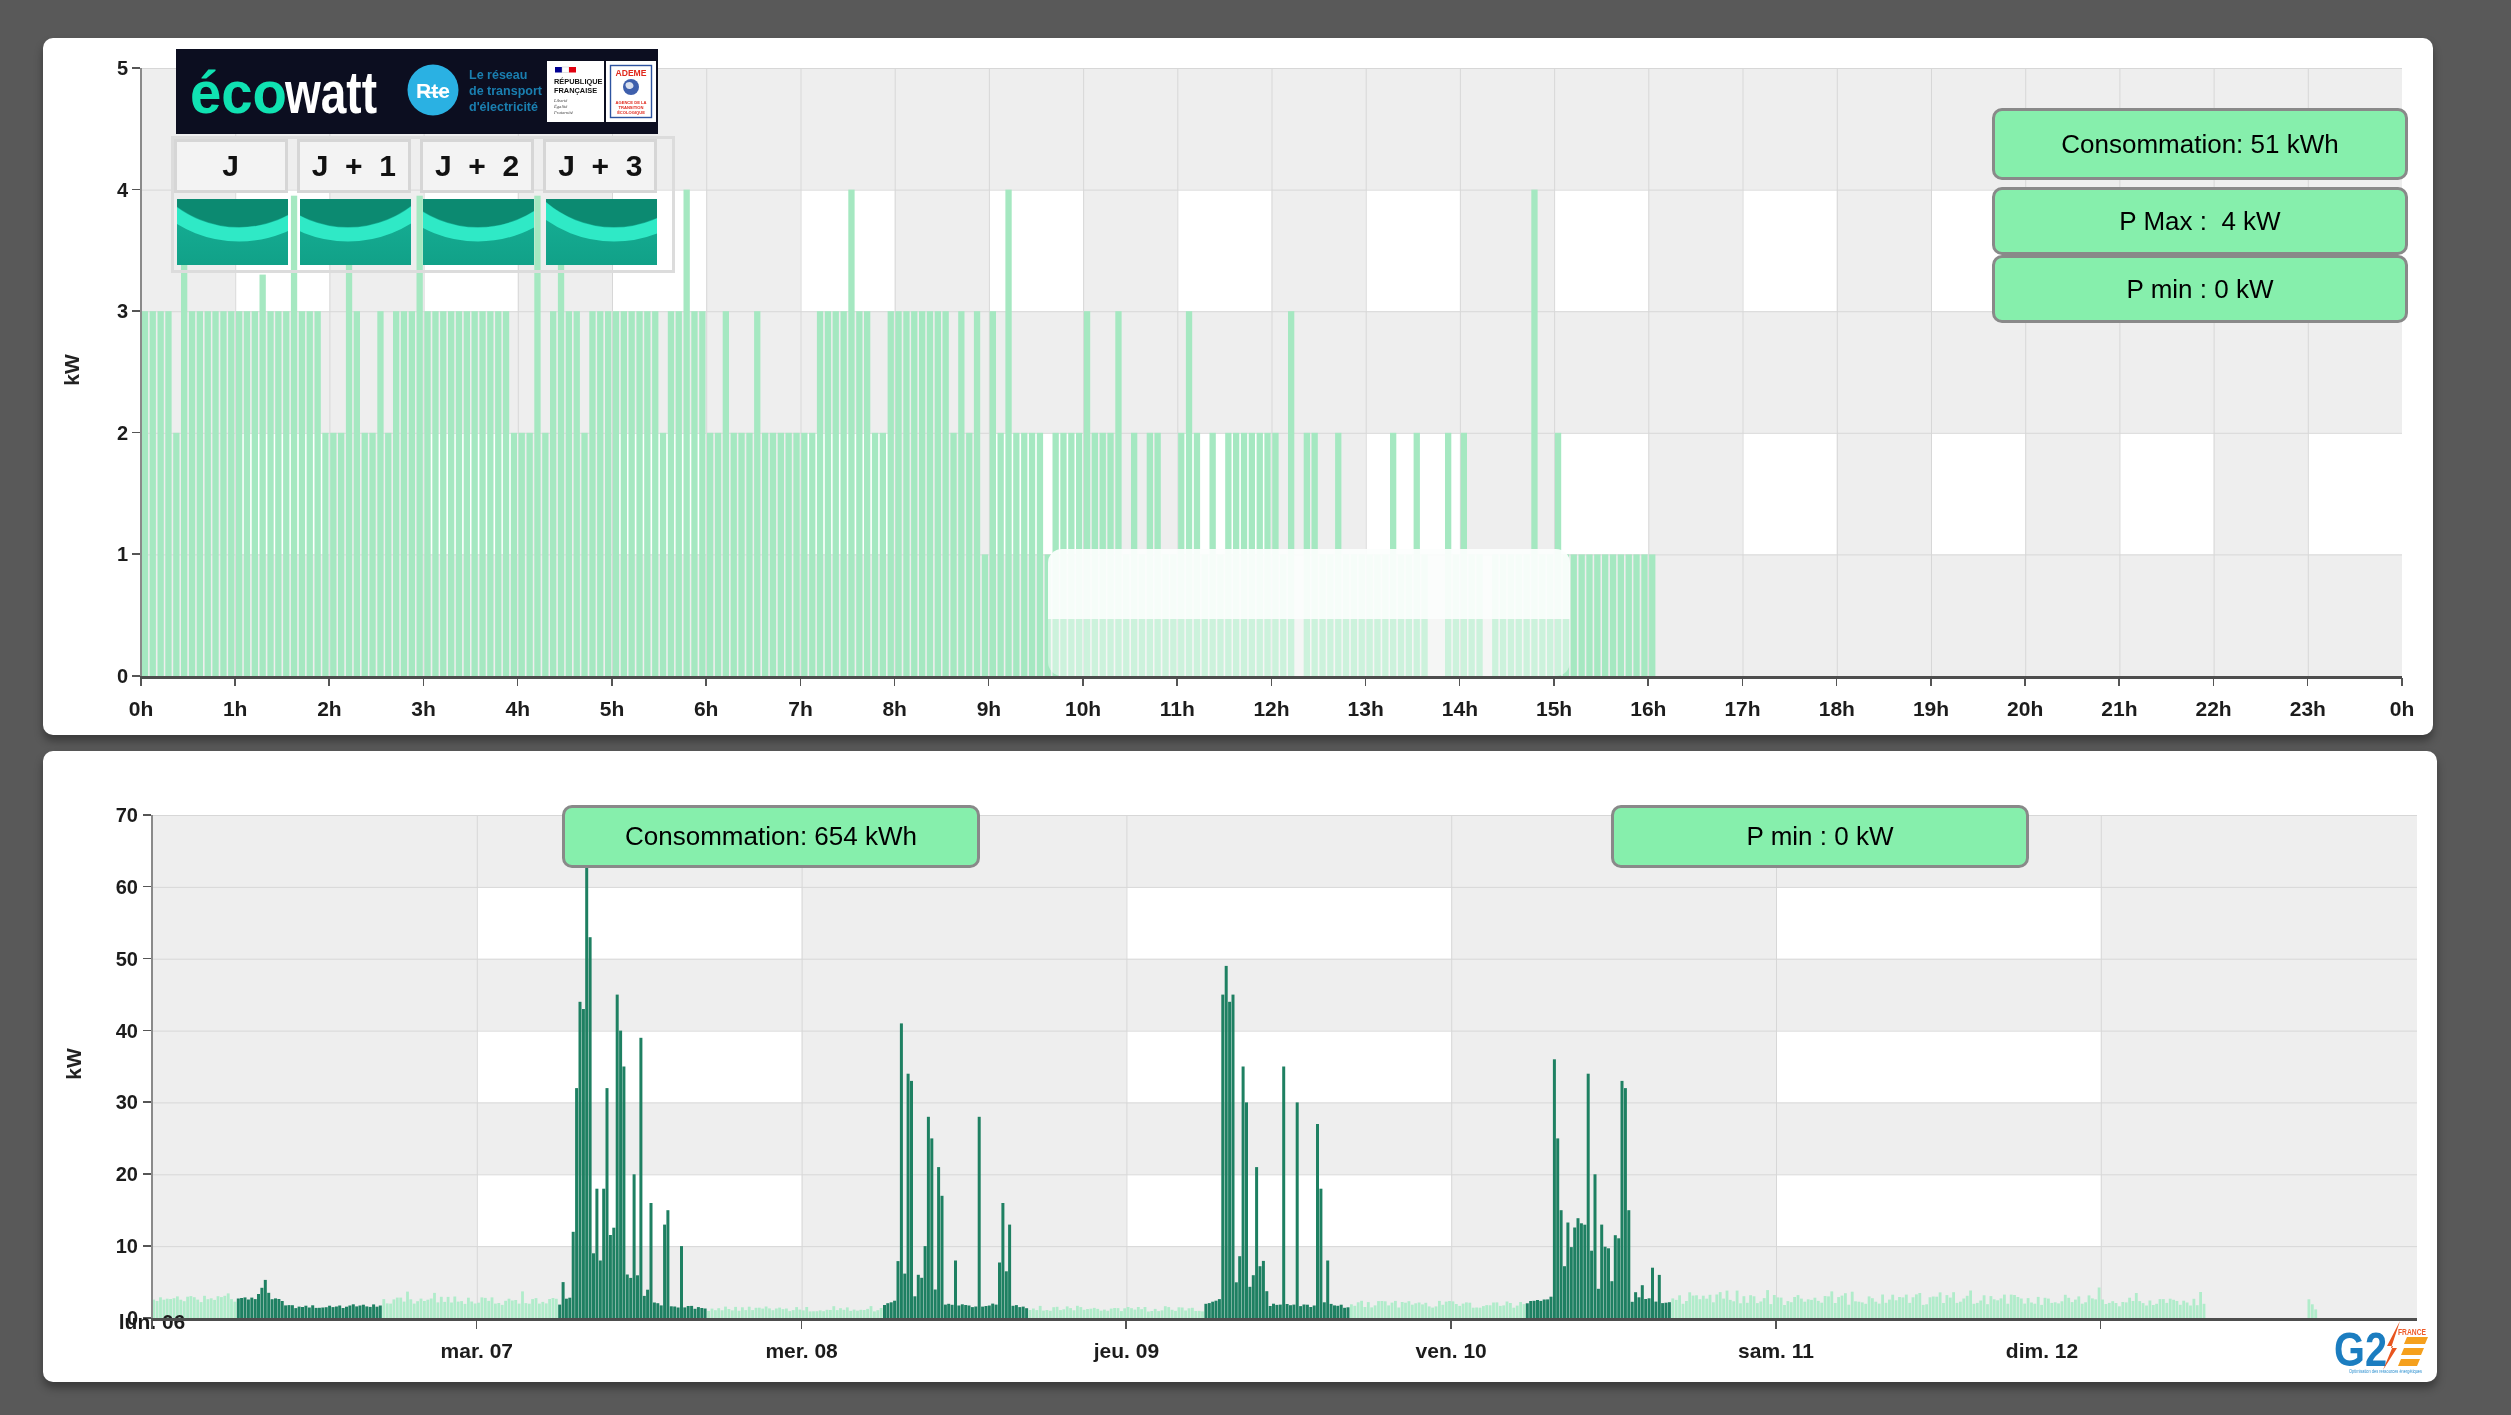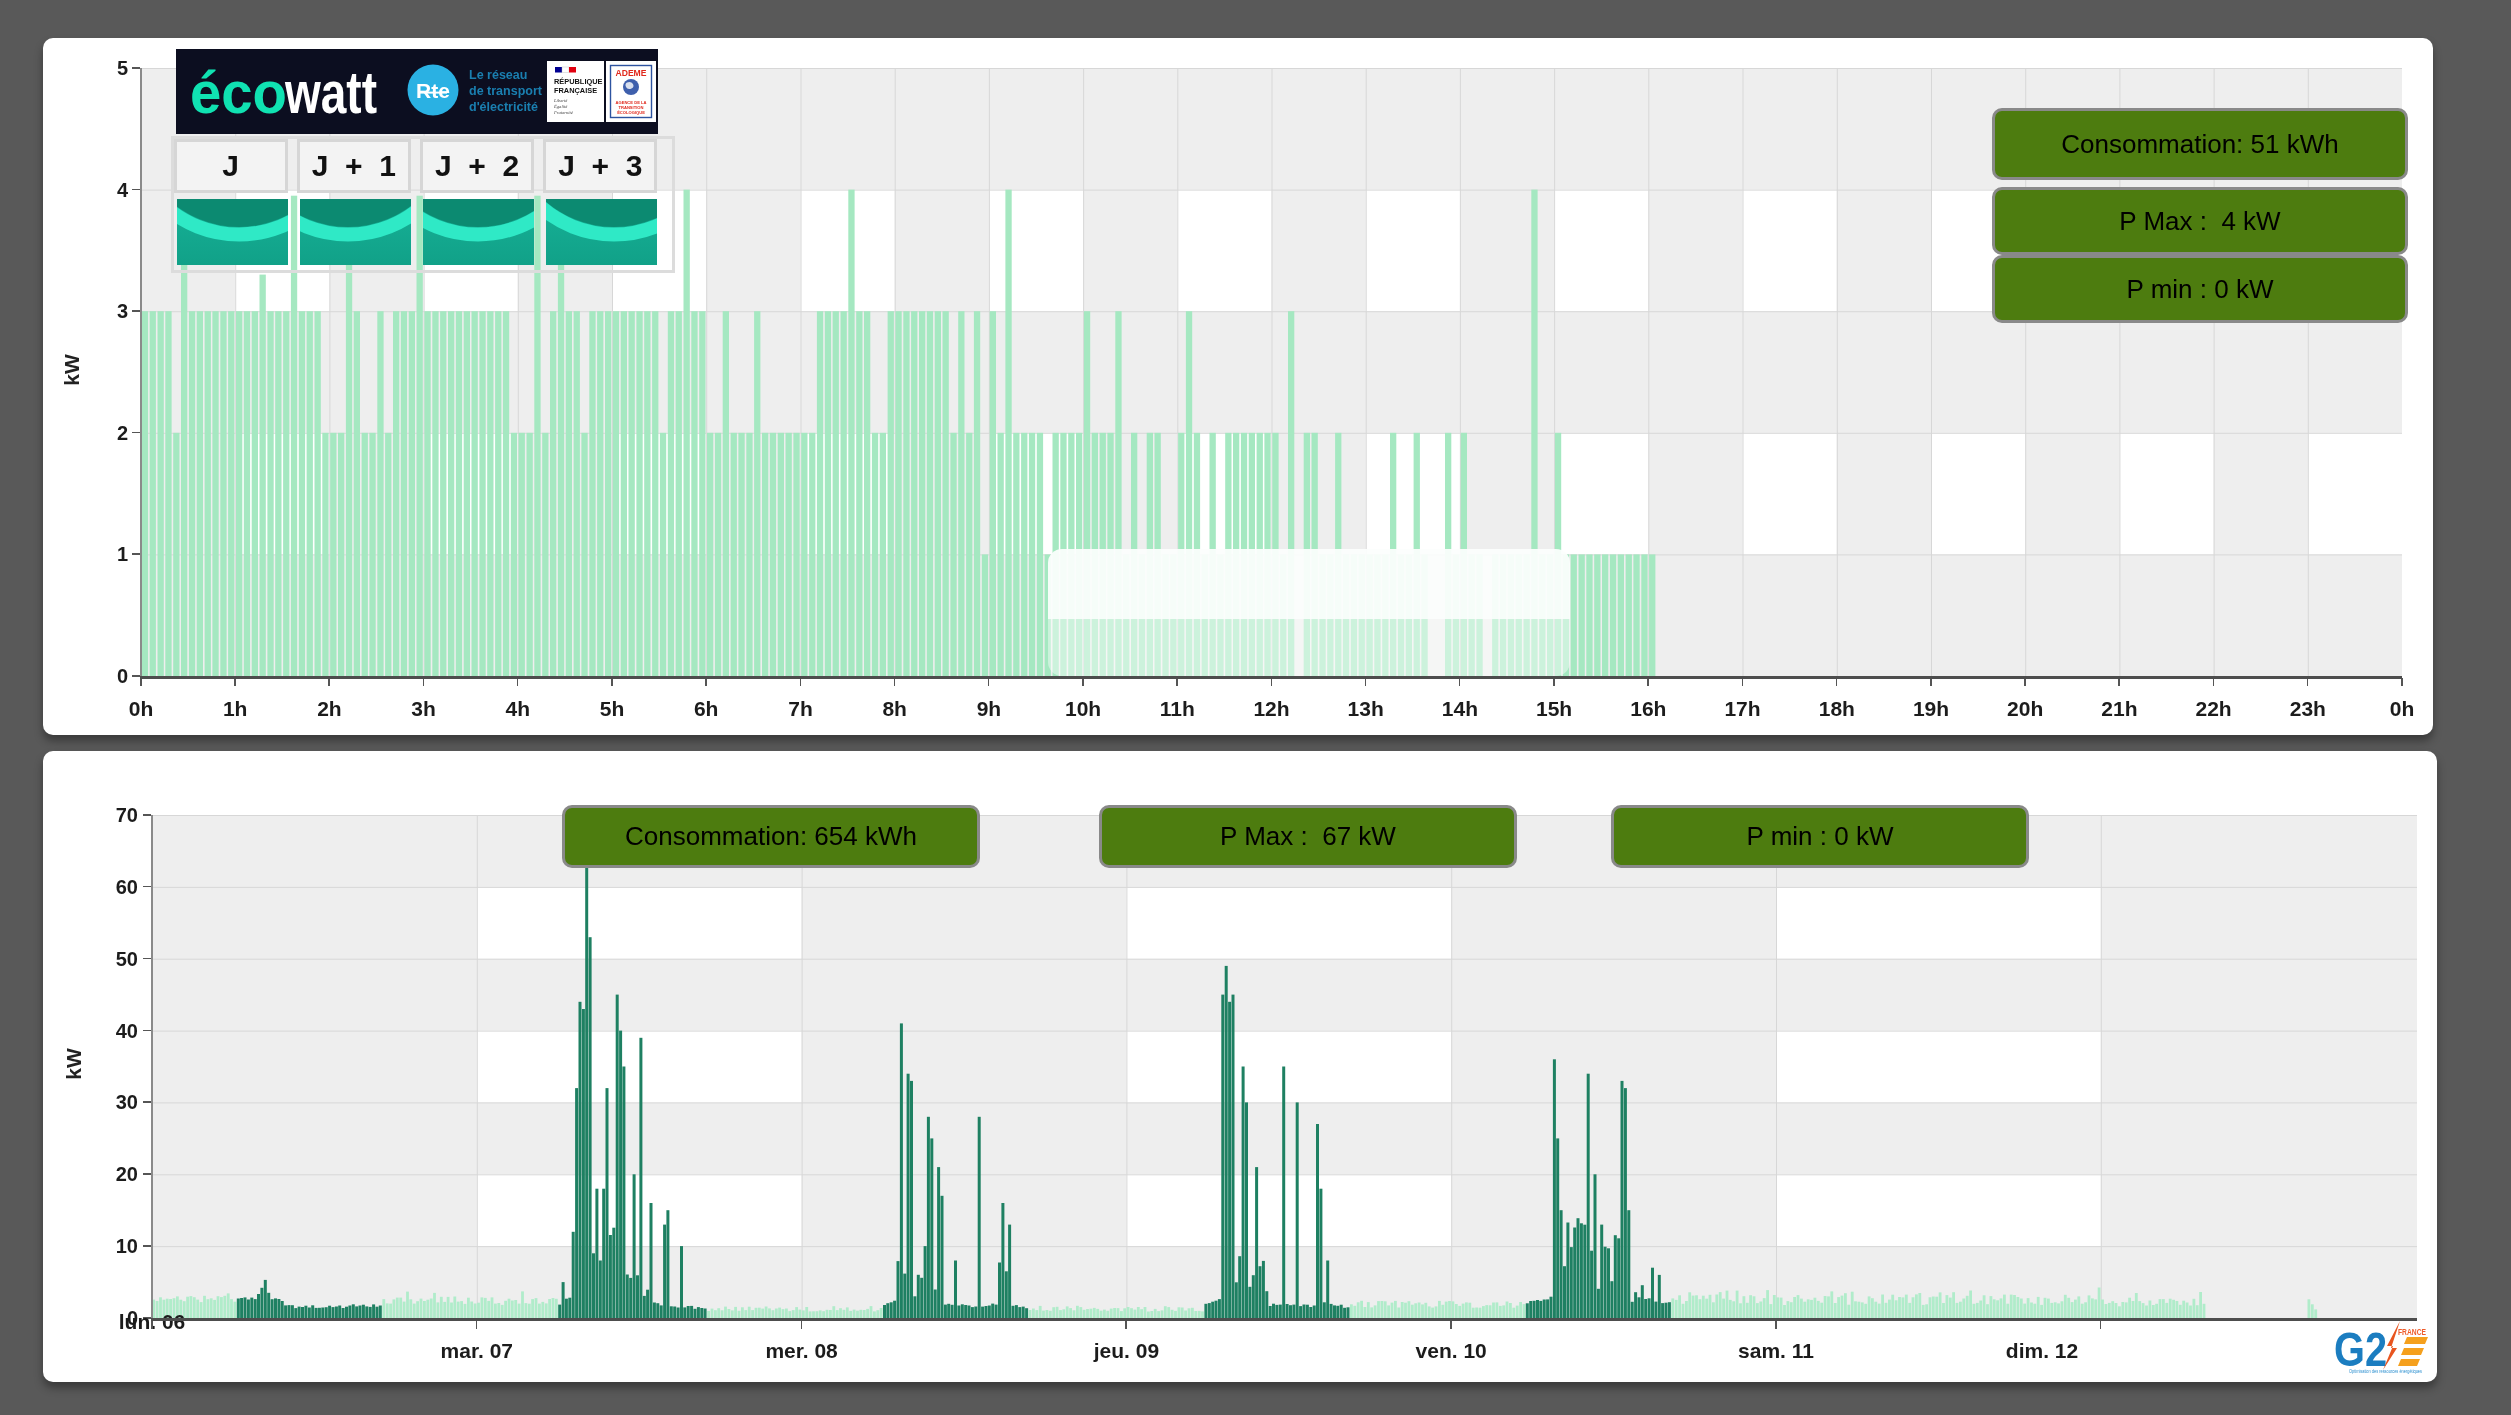--- a/index.html
+++ b/index.html
@@ -2,21 +2,21 @@
 <html><head><meta charset="utf-8">
 <style>
 html,body{margin:0;padding:0}
 body{width:2511px;height:1415px;background:#595959;font-family:"Liberation Sans",sans-serif;overflow:hidden}
 #page{position:relative;width:2511px;height:1415px}
 .card{position:absolute;background:#ffffff;border-radius:10px;box-shadow:0 6px 9px rgba(0,0,0,0.35)}
 .yl{position:absolute;font-size:20px;font-weight:bold;color:#1c1c1c;text-align:right;width:60px;height:28px;line-height:28px}
 .xl{position:absolute;font-size:21px;font-weight:bold;color:#1c1c1c;text-align:center;width:94px;height:26px;line-height:26px}
 .tick{position:absolute;background:#555555}
 .kwlab{position:absolute;font-size:21px;font-weight:bold;color:#222222;transform:rotate(-90deg)}
-.ibox{position:absolute;background:#4d7c0f;border:3px solid #898989;border-radius:10px;display:flex;align-items:center;justify-content:center;font-size:26px;color:#000000}
+.ibox{position:absolute;background:#86efac;border:3px solid #898989;border-radius:10px;display:flex;align-items:center;justify-content:center;font-size:26px;color:#000000}
 .thead{position:absolute;top:139px;width:114px;height:54px;background:#f3f3f3;border:3px solid #d6d6d6;box-sizing:border-box;display:flex;align-items:center;justify-content:center;font-size:30px;font-weight:bold;color:#111111}
 .timg{position:absolute;top:199px}
 </style></head>
 <body>
 <div id="page">
 <div class="card" style="left:43px;top:38px;width:2390px;height:697px"></div>
 <div class="card" style="left:43px;top:751px;width:2394px;height:631px"></div>
 <svg style="position:absolute;left:141px;top:68px" width="2261" height="608" viewBox="0 0 2261 608">
       <rect x="0" y="0" width="2261" height="608" fill="#eeeeee"></rect>
       <rect x="94.2" y="364.8" width="94.2" height="121.6" fill="#ffffff"></rect>
@@ -1114,21 +1114,20 @@
       <rect width="111" height="66" fill="url(#tg3)"></rect>
       <circle cx="68" cy="-76" r="104" fill="#0c8a71"></circle>
       <circle cx="68" cy="-76" r="111.5" fill="none" stroke="#2fe9c6" stroke-width="14"></circle>
     </svg>
 <div style="position:absolute;left:1048px;top:549px;width:522px;height:70px;border-radius:14px 14px 0 0;background:rgba(252,254,253,0.93);"></div>
 <div style="position:absolute;left:1048px;top:619px;width:522px;height:57px;border-radius:0 0 14px 14px;background:rgba(252,254,253,0.45);"></div>
 <div class="ibox" style="left:1992px;top:108px;width:410px;height:66px">Consommation: 51 kWh</div>
 <div class="ibox" style="left:1992px;top:187px;width:410px;height:62px">P Max :&nbsp; 4 kW</div>
 <div class="ibox" style="left:1992px;top:255px;width:410px;height:62px">P min : 0 kW</div>
 <div class="ibox" style="left:562px;top:805px;width:412px;height:57px">Consommation: 654 kWh</div>
-<div class="ibox" style="left:1099px;top:805px;width:412px;height:57px">P Max :&nbsp; 67 kW</div>
 <div class="ibox" style="left:1611px;top:805px;width:412px;height:57px">P min : 0 kW</div>
 
 <svg style="position:absolute;left:2330px;top:1320px" width="104" height="60" viewBox="0 0 104 60">
 <text x="4" y="46" font-family="Liberation Sans, sans-serif" font-weight="bold" font-size="48" textLength="53" lengthAdjust="spacingAndGlyphs" fill="#1b7dc0">G2</text>
 <polygon points="70,1 57,26 63,26 53,50 67,28 61,28" fill="#e8551f"></polygon>
 <text x="68" y="15" font-family="Liberation Sans, sans-serif" font-weight="bold" font-size="9" fill="#ee5b2a" textLength="28" lengthAdjust="spacingAndGlyphs">FRANCE</text>
 <polygon points="77,17 98,17 95,24 74,24" fill="#f5a01d"></polygon>
 <polygon points="74,28 94,28 91,35 71,35" fill="#f5a01d"></polygon>
 <polygon points="71,39 90,39 87,46 68,46" fill="#f5a01d"></polygon>
 <text x="19" y="53" font-family="Liberation Sans, sans-serif" font-size="5.4" fill="#2a8fd0" textLength="73" lengthAdjust="spacingAndGlyphs">Optimisation des ressources énergétiques</text>

